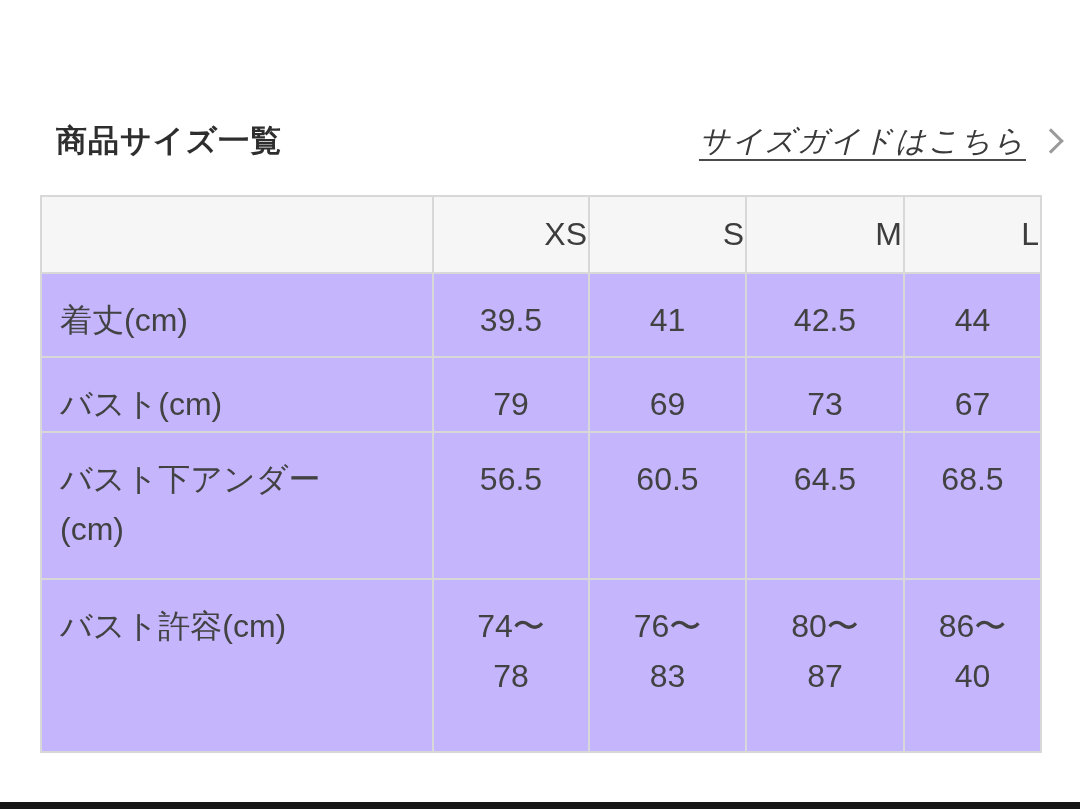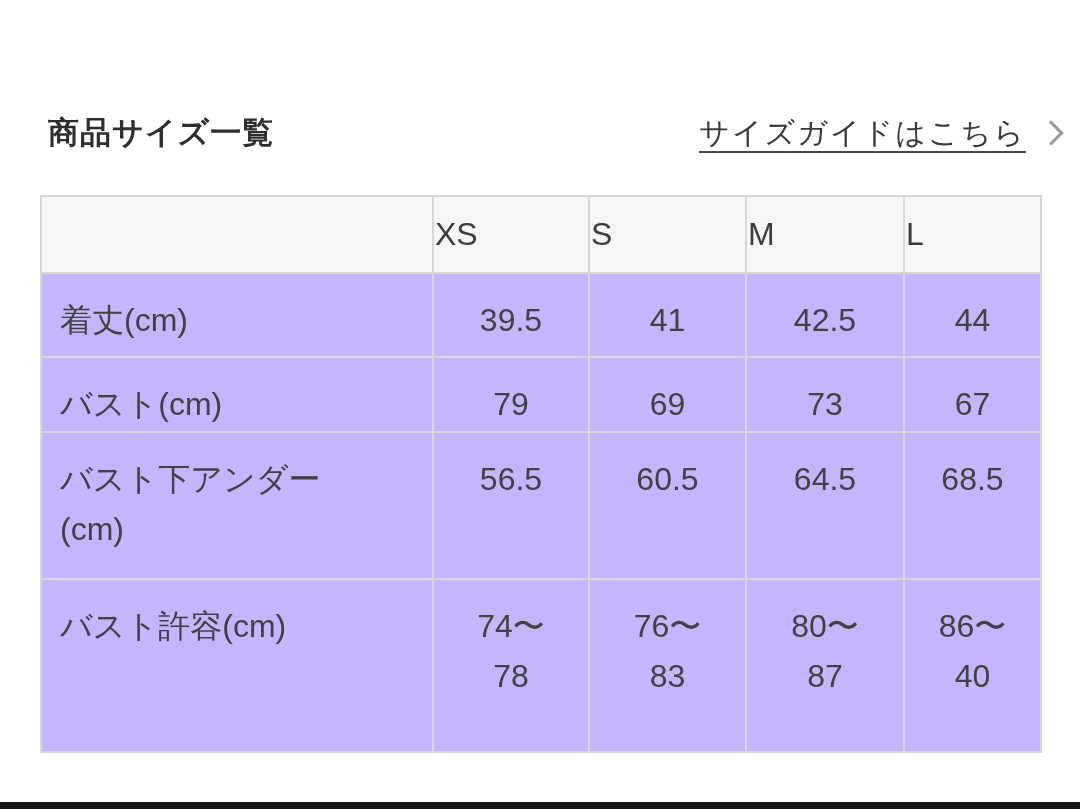--- a/index.html
+++ b/index.html
@@ -20,31 +20,32 @@
   .section-header {
     position: absolute;
     left: 40px;
     right: 14px;
     top: 104px;
     display: flex;
     justify-content: space-between;
     align-items: center;
   }
   .page-title {
-    margin: 8px;
+    margin: 16px;
     font-size: 31px;
     font-weight: bold;
     color: #2e2e2e;
     letter-spacing: 1px;
   }
   .guide-link {
     display: flex;
     align-items: center;
     cursor: pointer;
     text-decoration: none;
+    font-style: italic;
   }
   .guide-link-text {
     font-size: 30px;
     color: #3a3a3a;
     letter-spacing: 2px;
     text-decoration: underline;
     text-underline-offset: 8px;
     text-decoration-thickness: 2px;
     text-decoration-color: #4a4a4a;
   }
@@ -75,21 +76,21 @@
     border: 2px solid #d8d8d8;
     line-height: 1.55;
     white-space: pre-line;
   }
   .size-table thead th {
     background: #f6f6f6;
     font-weight: 400;
     color: #3d3d3d;
     height: 73px;
     vertical-align: middle;
-    text-align: left;
+    text-align: right;
   }
   .size-table tbody td {
     background: #c4b5fd;
     vertical-align: top;
     padding-top: 22px;
   }
   .size-table td.row-label {
     text-align: left;
     padding-left: 18px;
     padding-right: 16px;

